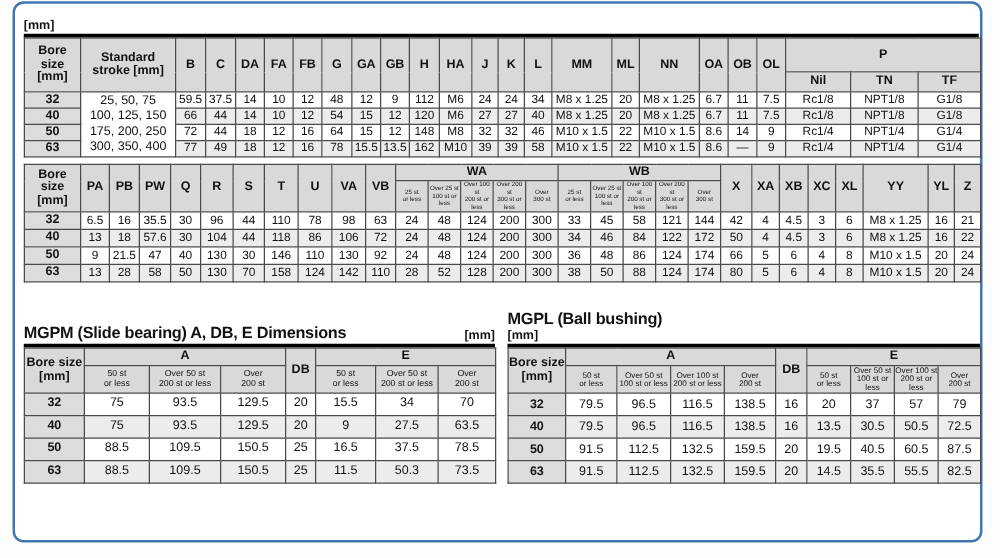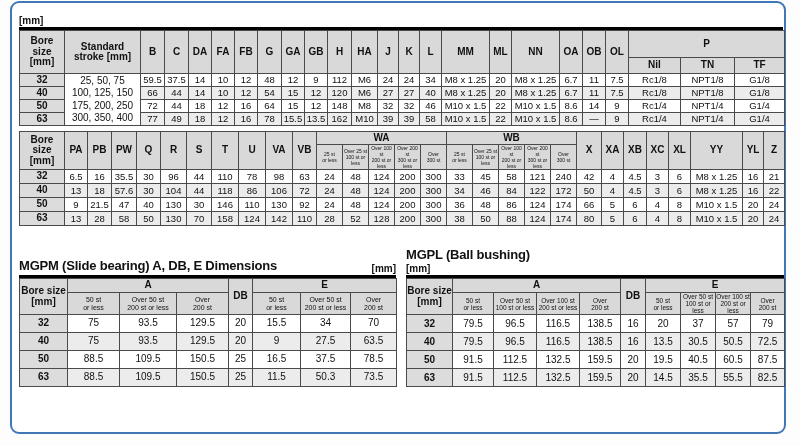--- a/index.html
+++ b/index.html
@@ -327,21 +327,21 @@
           <td class="">63</td>
           <td class="">24</td>
           <td class="">48</td>
           <td class="">124</td>
           <td class="">200</td>
           <td class="">300</td>
           <td class="">33</td>
           <td class="">45</td>
           <td class="">58</td>
           <td class="">121</td>
-          <td class="">240</td>
+          <td class="">144</td>
           <td class="">42</td>
           <td class="">4</td>
           <td class="">4.5</td>
           <td class="">3</td>
           <td class="">6</td>
           <td class="">M8 x 1.25</td>
           <td class="">16</td>
           <td class="">21</td>
         </tr>
         <tr>

